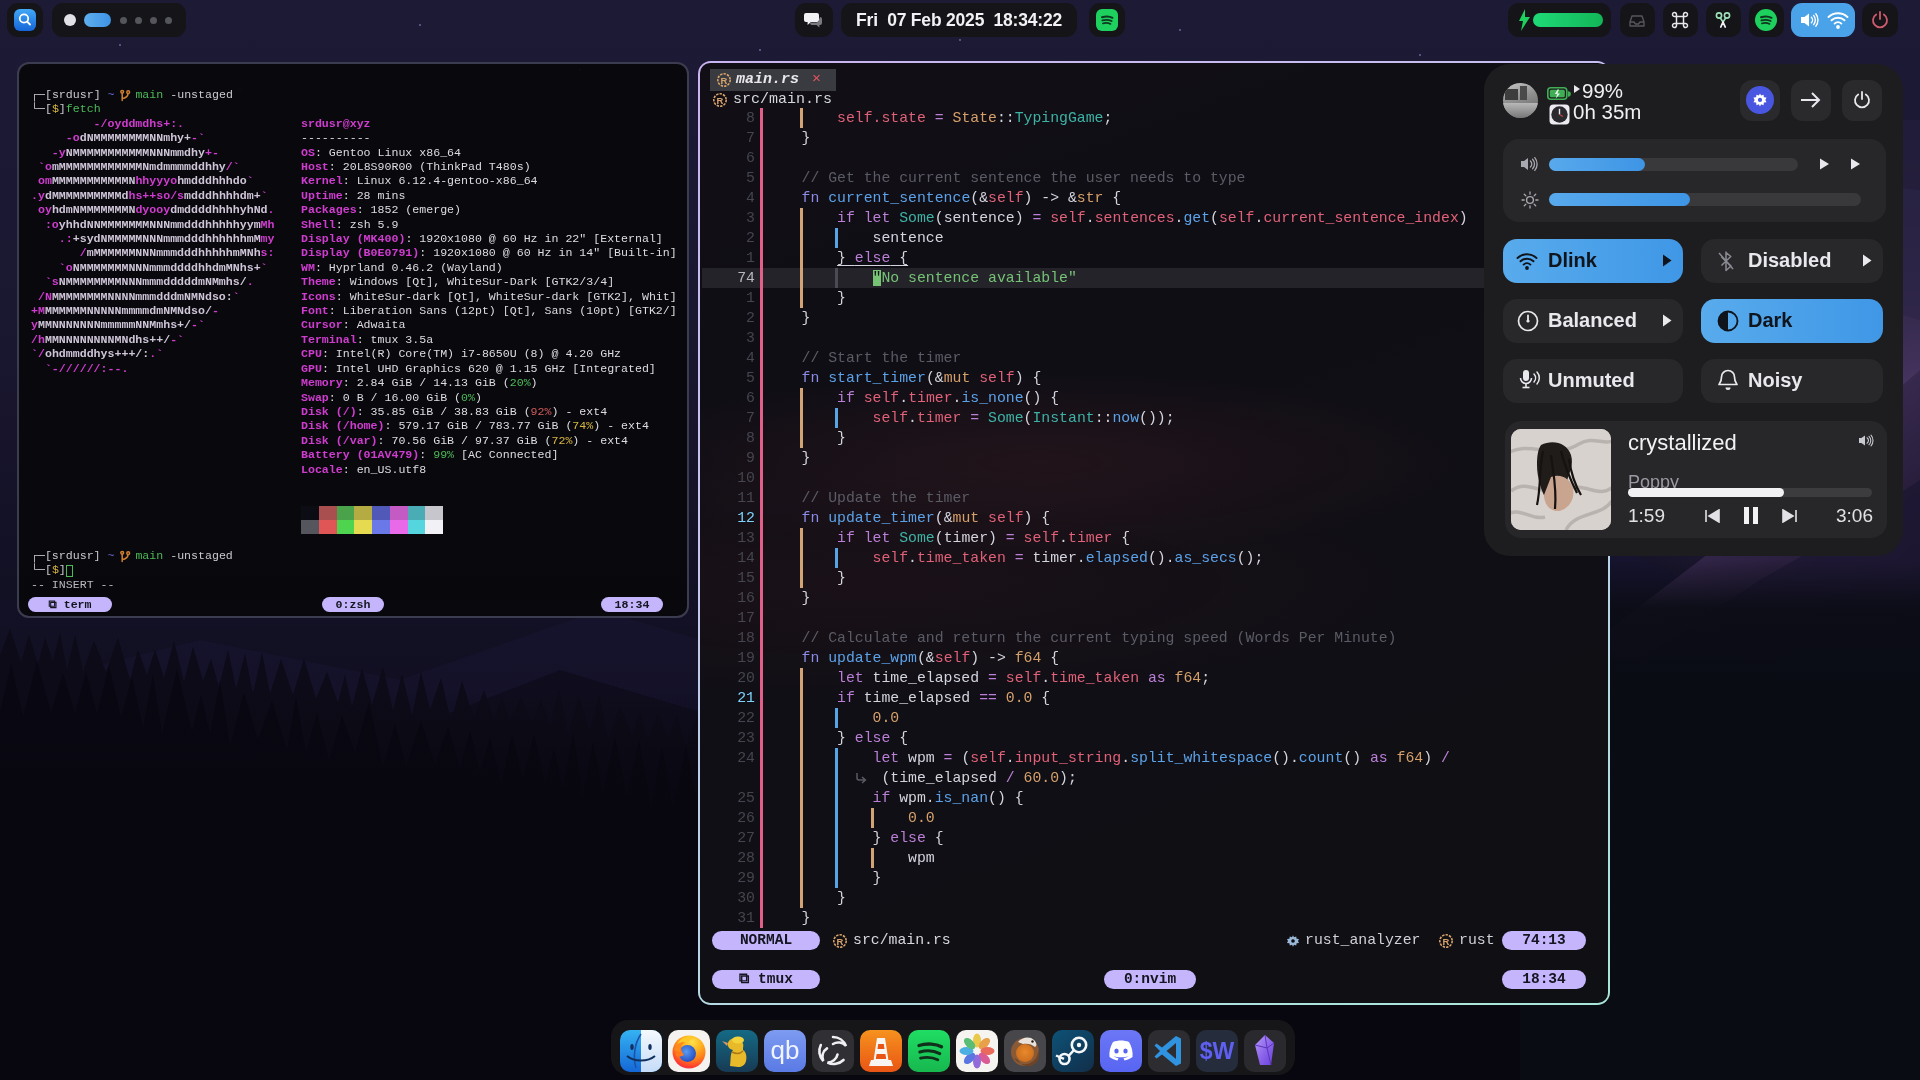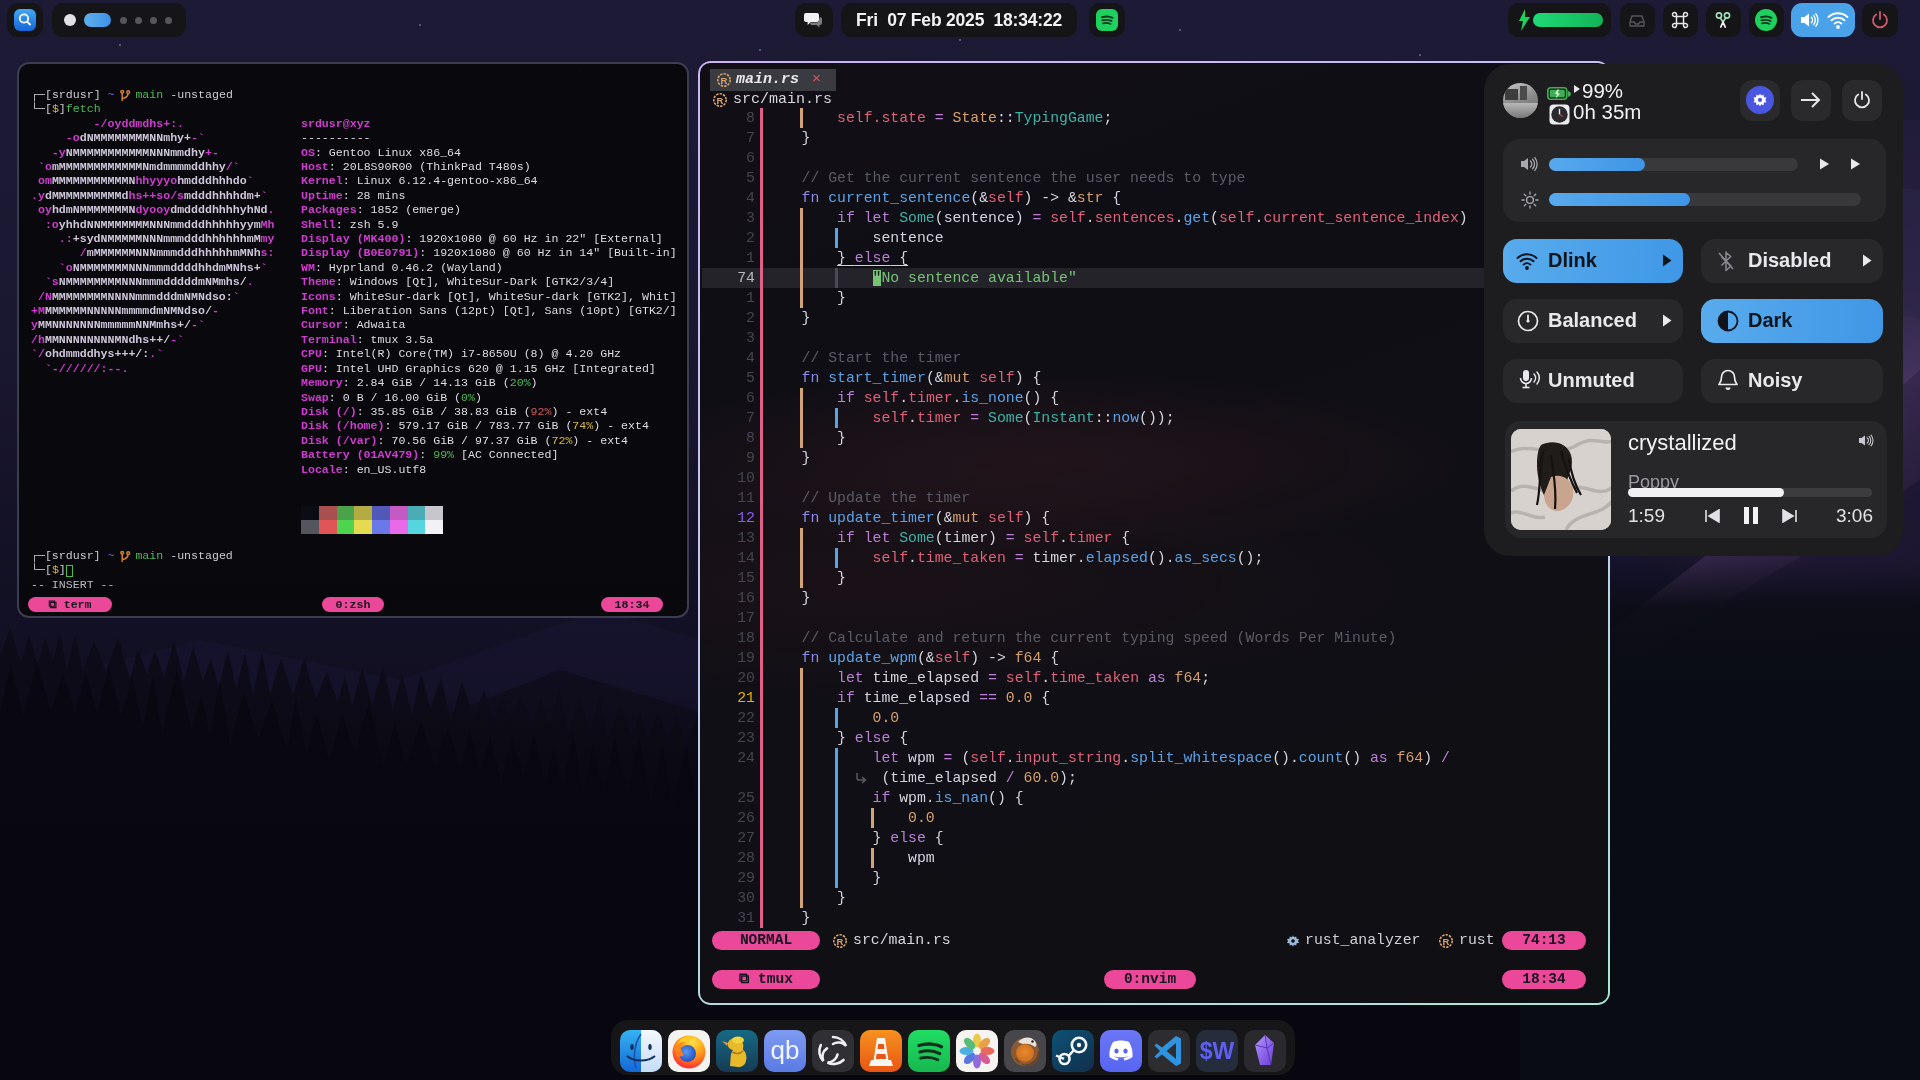--- a/index.html
+++ b/index.html
@@ -23,21 +23,21 @@
 .gr { color:#4cba58; }
 .yl { color:#d7b640; }
 .rd { color:#cf5b5b; }
 .bv { color:#6969d8; }
 .gy { color:#c9c9cf; }
 .lnum { position:absolute; left:700px; width:55px; text-align:right; color:#45454f; font-family:"Liberation Mono",monospace; font-size:14.8px; line-height:20px; }
 .ctext { position:absolute; left:766px; white-space:pre; font-family:"Liberation Mono",monospace; font-size:14.8px; line-height:20px; color:#d4d4de; }
 .kw { color:#bb7fd8; } .fnk { color:#8b8be8; } .fnc { color:#5ca2e8; } .slf { color:#e06178; }
 .tealc { color:#3db3a6; } .torg { color:#d6a06a; } .strg { color:#76c376; } .cmt { color:#5b5b66; }
 
-.tmpill { position:absolute; background:#ec4899; border-radius:8px; color:#15151f; font-family:"Liberation Mono",monospace; font-weight:bold; text-align:center; }
+.tmpill { position:absolute; background:#c4b5fd; border-radius:8px; color:#15151f; font-family:"Liberation Mono",monospace; font-weight:bold; text-align:center; }
 </style>
 </head>
 <body>
 <div id="stage">
 <div id="wall">
 <svg width="1920" height="1080" viewBox="0 0 1920 1080" xmlns="http://www.w3.org/2000/svg">
 <defs>
 <linearGradient id="sky" x1="0" y1="0" x2="0" y2="1">
 <stop offset="0" stop-color="#1d1a36"></stop>
             <stop offset="0.3" stop-color="#1a1731"></stop>
@@ -251,38 +251,38 @@
 <div class="ctext" style="top:388px;">        <span class="kw">if</span> <span class="slf">self</span>.<span class="slf">timer</span>.<span class="fnc">is_none</span>() {</div>
 <div class="lnum" style="top:408px;color:#45454f;">7</div>
 <div class="ctext" style="top:408px;">            <span class="slf">self</span>.<span class="slf">timer</span> <span class="kw">=</span> <span class="tealc">Some</span>(<span class="tealc">Instant</span>::<span class="fnc">now</span>());</div>
 <div class="lnum" style="top:428px;color:#45454f;">8</div>
 <div class="ctext" style="top:428px;">        }</div>
 <div class="lnum" style="top:448px;color:#45454f;">9</div>
 <div class="ctext" style="top:448px;">    }</div>
 <div class="lnum" style="top:468px;color:#45454f;font-family:Liberation Mono, monospace;">10</div>
 <div class="lnum" style="top:488px;color:#45454f;">11</div>
 <div class="ctext" style="top:488px;"><span class="cmt">    // Update the timer</span></div>
-<div class="lnum" style="top:508px;color:#8b5cf6;">12</div>
+<div class="lnum" style="top:508px;color:#7dd3fc;">12</div>
 <div class="ctext" style="top:508px;">    <span class="fnk">fn</span> <span class="fnc">update_timer</span>(&amp;<span class="torg">mut</span> <span class="slf">self</span>) {</div>
 <div class="lnum" style="top:528px;color:#45454f;">13</div>
 <div class="ctext" style="top:528px;">        <span class="kw">if let</span> <span class="tealc">Some</span>(timer) <span class="kw">=</span> <span class="slf">self</span>.<span class="slf">timer</span> {</div>
 <div class="lnum" style="top:548px;color:#45454f;">14</div>
 <div class="ctext" style="top:548px;">            <span class="slf">self</span>.<span class="slf">time_taken</span> <span class="kw">=</span> timer.<span class="fnc">elapsed</span>().<span class="fnc">as_secs</span>();</div>
 <div class="lnum" style="top:568px;color:#45454f;">15</div>
 <div class="ctext" style="top:568px;">        }</div>
 <div class="lnum" style="top:588px;color:#45454f;">16</div>
 <div class="ctext" style="top:588px;">    }</div>
 <div class="lnum" style="top:608px;color:#45454f;">17</div>
 <div class="lnum" style="top:628px;color:#45454f;padding-left:16px;">18</div>
 <div class="ctext" style="top:628px;"><span class="cmt">    // Calculate and return the current typing speed (Words Per Minute)</span></div>
 <div class="lnum" style="top:648px;color:#45454f;">19</div>
 <div class="ctext" style="top:648px;">    <span class="fnk">fn</span> <span class="fnc">update_wpm</span>(&amp;<span class="slf">self</span>) -&gt; <span class="torg">f64</span> {</div>
 <div class="lnum" style="top:668px;color:#45454f;">20</div>
 <div class="ctext" style="top:668px;">        <span class="kw">let</span> time_elapsed <span class="kw">=</span> <span class="slf">self</span>.<span class="slf">time_taken</span> <span class="kw">as</span> <span class="torg">f64</span>;</div>
-<div class="lnum" style="top:688px;color:#eab308;">21</div>
+<div class="lnum" style="top:688px;color:#7dd3fc;">21</div>
 <div class="ctext" style="top:688px;">        <span class="kw">if</span> time_elapsed <span class="kw">==</span> <span class="torg">0.0</span> {</div>
 <div class="lnum" style="top:708px;color:#45454f;">22</div>
 <div class="ctext" style="top:708px;">            <span class="torg">0.0</span></div>
 <div class="lnum" style="top:728px;color:#45454f;">23</div>
 <div class="ctext" style="top:728px;">        } <span class="kw">else</span> {</div>
 <div class="lnum" style="top:748px;color:#45454f;">24</div>
 <div class="ctext" style="top:748px;">            <span class="kw">let</span> wpm <span class="kw">=</span> (<span class="slf">self</span>.<span class="slf">input_string</span>.<span class="fnc">split_whitespace</span>().<span class="fnc">count</span>() <span class="kw">as</span> <span class="torg">f64</span>) <span class="kw">/</span></div>
 <div class="ctext" style="top:768px;">             (time_elapsed <span class="kw">/</span> <span class="torg">60.0</span>);</div>
 <div class="lnum" style="top:788px;color:#45454f;">25</div>
 <div class="ctext" style="top:788px;">            <span class="kw">if</span> wpm.<span class="fnc">is_nan</span>() {</div>

